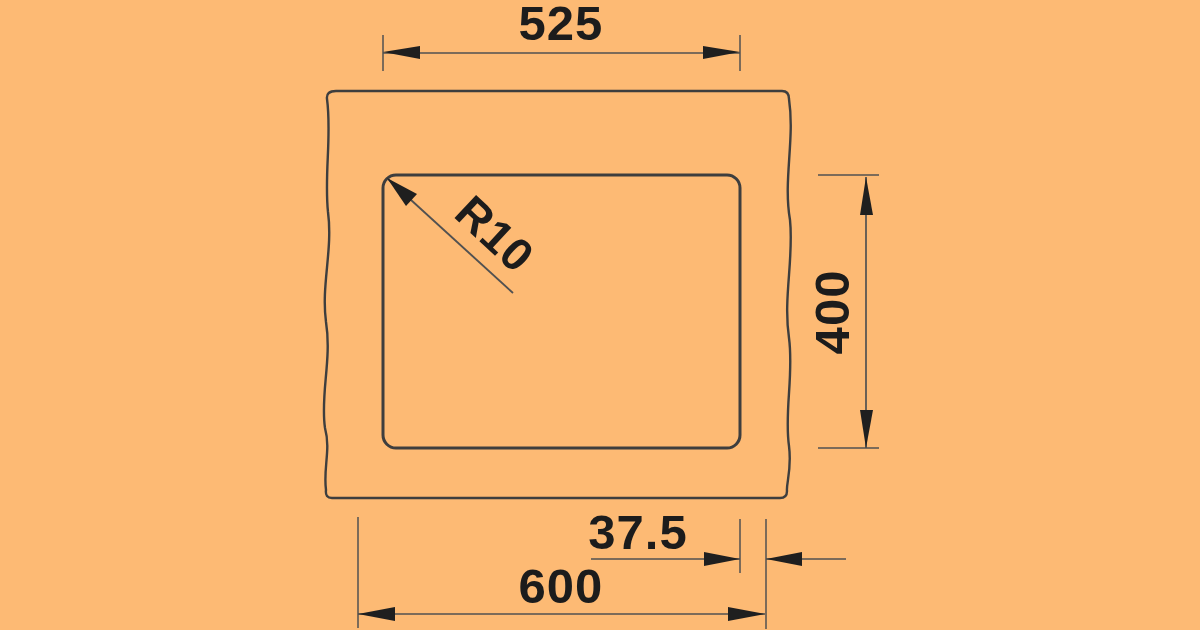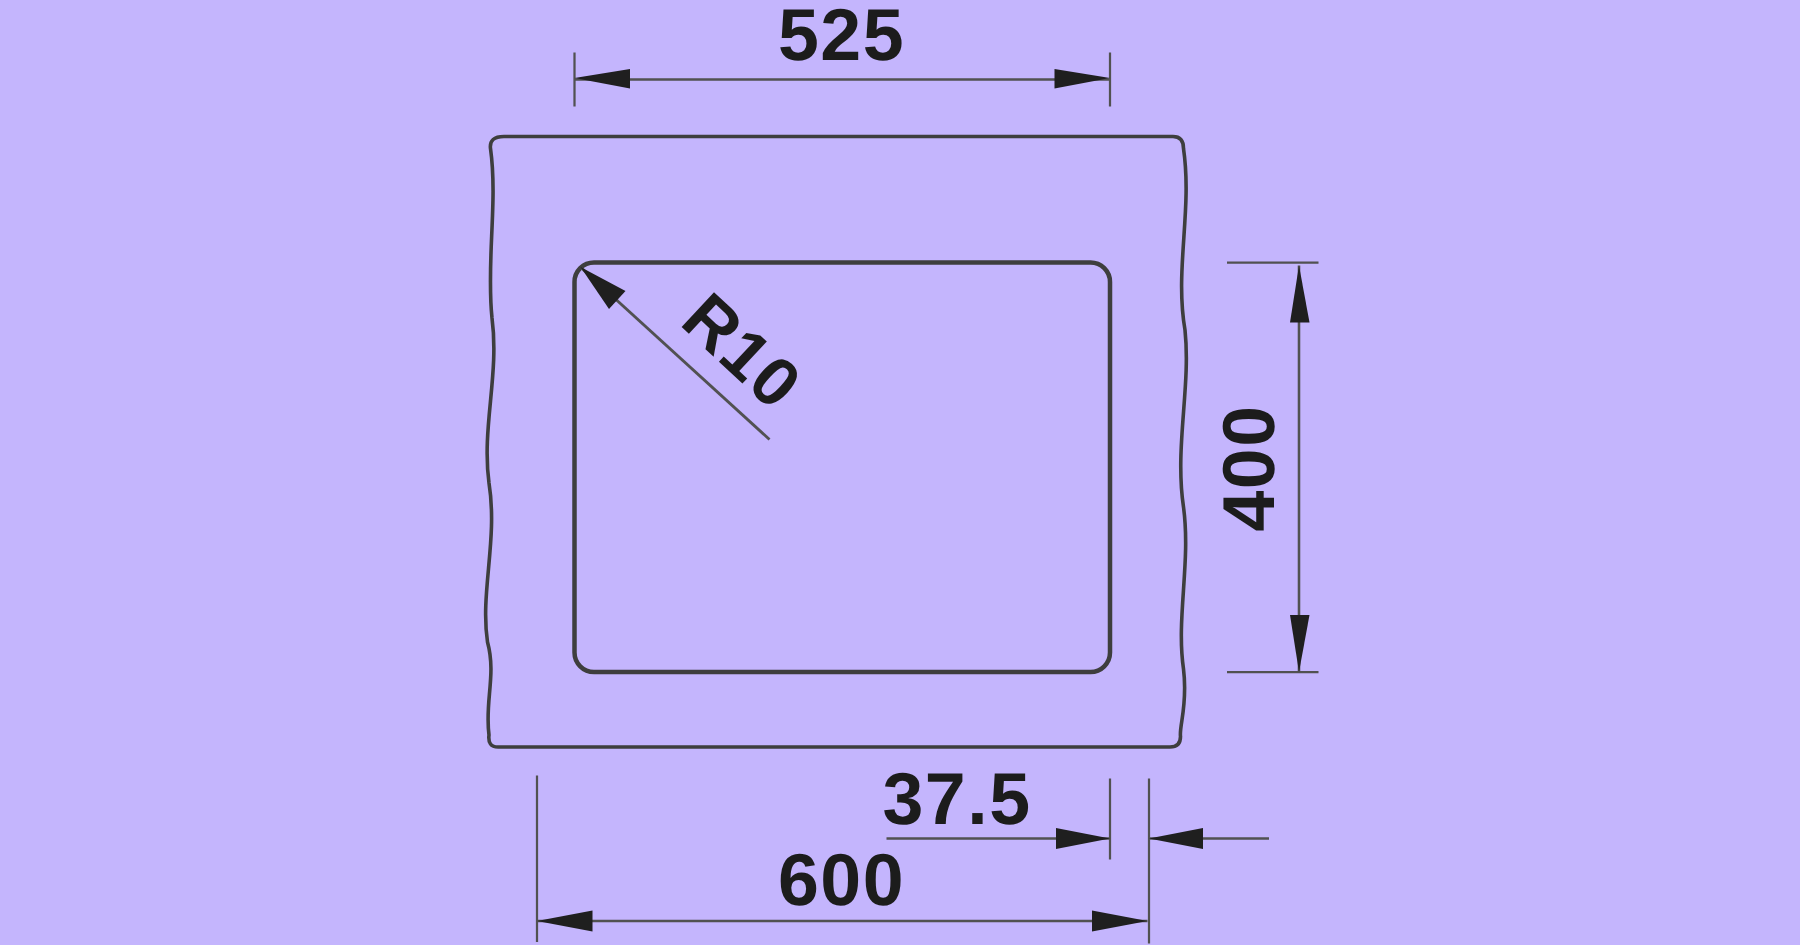--- a/index.html
+++ b/index.html
@@ -4,21 +4,21 @@
 <style>
   html, body {
     margin: 0;
     padding: 0;
     background: #ffffff;
   }
   .stage {
     position: relative;
     width: 1200px;
     height: 630px;
-    background: #c4b5fd;
+    background: #fdba74;
     overflow: hidden;
     font-family: "Liberation Sans", sans-serif;
   }
   svg.drawing {
     position: absolute;
     left: 0;
     top: 0;
     display: block;
   }
   .dim-label {

